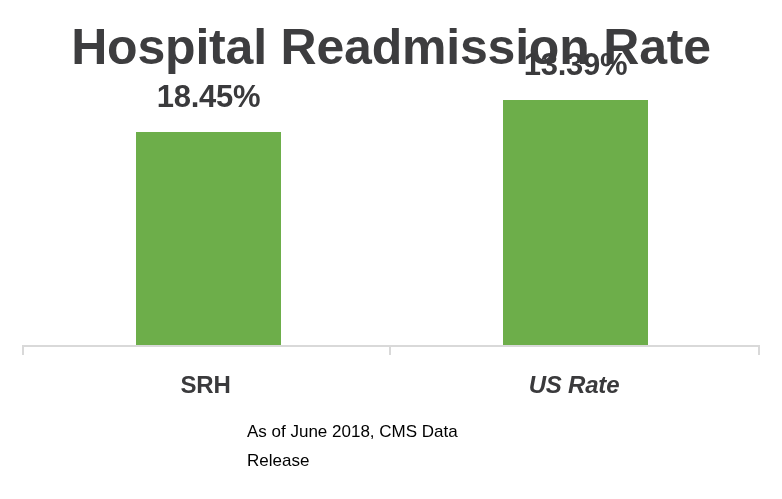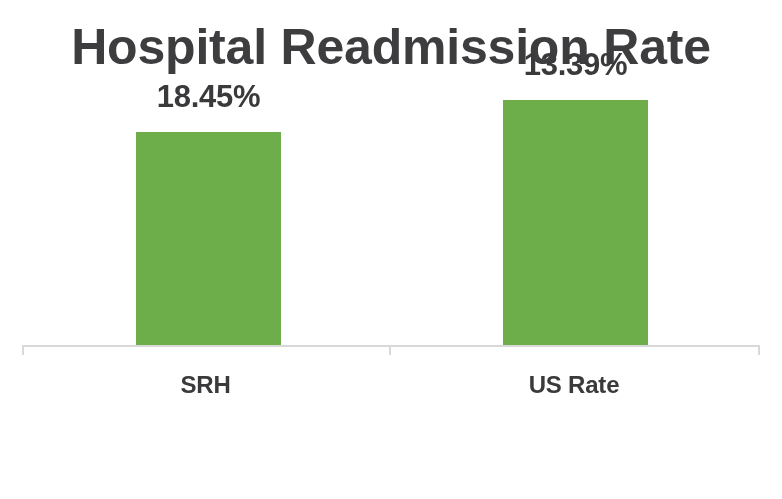--- a/index.html
+++ b/index.html
@@ -121,18 +121,22 @@
     <div class="value-label" id="value-label-1" style="left: 503px; top: 47px; width: 145px;">13.39%</div>
 
     <div class="axis-line" style="left:22px; top:345px; width:738px; height:2px;"></div>
 
     <div class="axis-tick" style="left:22px; top:345px;"></div>
     <div class="axis-tick" style="left:389px; top:345px;"></div>
     <div class="axis-tick" style="left:758px; top:345px;"></div>
 
     <div class="category-label" id="category-label-0" style="left:22px; top:371px; width:367px;">SRH</div>
 
-    <div class="category-label" id="category-label-1" style="left:390px; top:371px; width:368px;">US Rate</div>
+    <div class="category-label" id="category-label-1" style="left:390px; top:371px; width:368px;font-style:italic;">US Rate</div>
 
   </div>
 
+  <div class="footnote">
+    <span class="footnote-line">As of June 2018, CMS Data</span>
+    <span class="footnote-line">Release</span>
+  </div>
 
 </div>
 
 </body></html>

